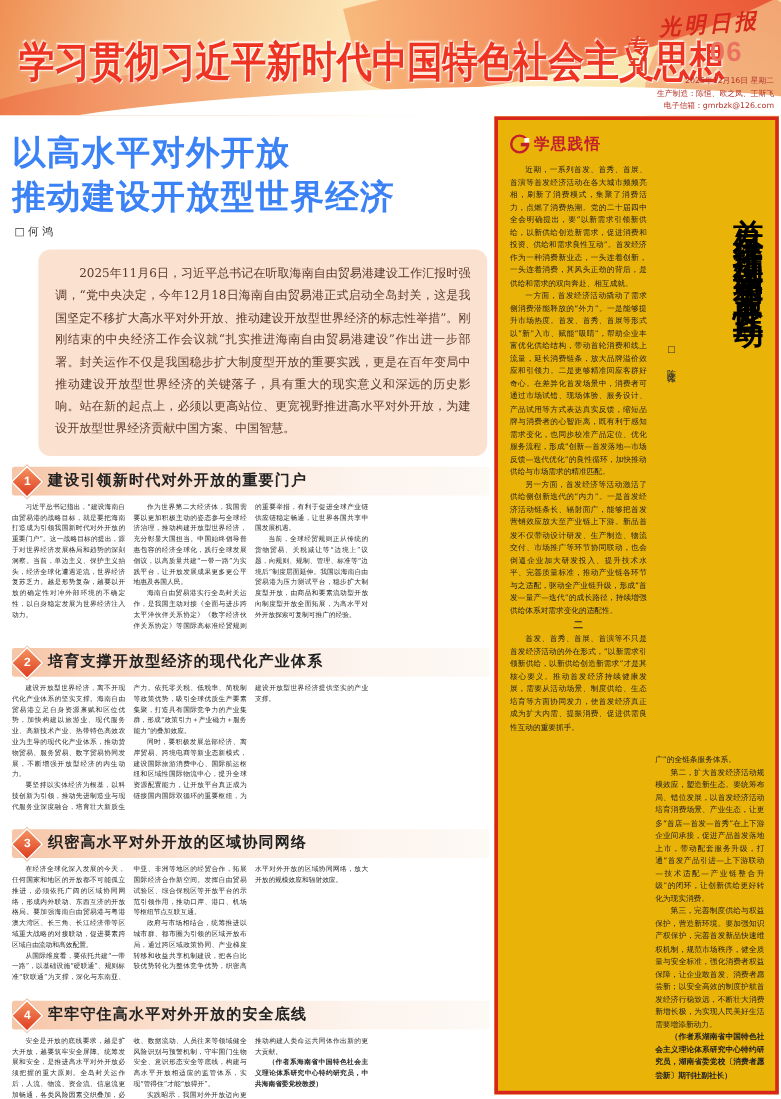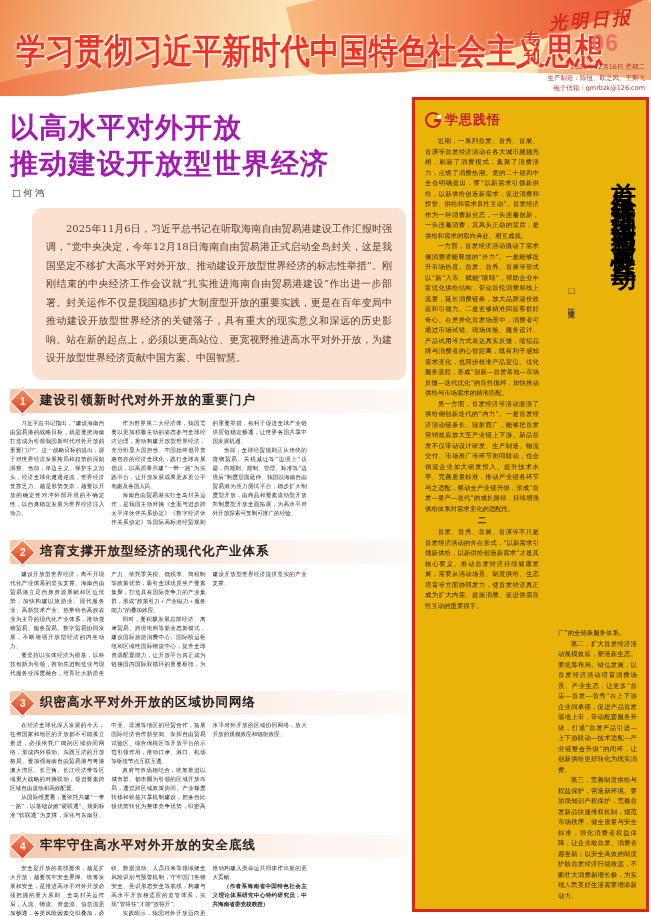--- a/index.html
+++ b/index.html
@@ -57,21 +57,21 @@
   .banner-meta{
     position:absolute;right:6px;top:62px;text-align:right;
     font-size:6.5px;line-height:1.65;color:#b5342a;font-weight:normal;
     font-family:"DejaVu Sans","Liberation Sans",sans-serif;z-index:3;
   }
   
   .main-left{
     position:absolute;left:10px;top:96px;width:398px;height:820px;overflow:hidden;
   }
   .main-title{
-    margin:14px 0 4px 0;font-size:28px;font-weight:bold;color:#a21caf;
+    margin:14px 0 4px 0;font-size:28px;font-weight:bold;color:#3b82f6;
     line-height:1.3;letter-spacing:1px;
   }
   .main-author{font-size:9px;color:#333;margin:4px 0 8px 2px;}
   .intro-box{
     margin:6px 2px 0 22px;background:#fbe2d0;border-radius:10px;
     padding:12px 14px;font-size:10px;line-height:1.85;color:#5d392b;
     text-align:justify;
   }
   .intro-box p{margin:0;text-indent:2em;}
   .sec-band{
@@ -111,21 +111,21 @@
   .g-icon::after{
     content:'';position:absolute;right:-2px;top:5px;width:7px;height:3px;background:#c3202e;
   }
   .g-icon::before{
     content:'';position:absolute;right:-2px;top:1px;width:4px;height:4px;background:#fff;
   }
   .side-logo-label{
     font-family:"Liberation Sans",sans-serif;font-weight:800;
     font-size:13px;color:#c3202e;letter-spacing:1px;
   }
-  .side-cols{display:flex;gap:19px;height:766px;}
+  .side-cols{display:flex;gap:7px;height:766px;}
   .side-left{
     width:114px;flex:0 0 auto;font-size:6.4px;line-height:1.64;color:#222;
     text-align:justify;overflow:hidden;
   }
   .side-left p{margin:0;text-indent:2em;}
   .side-divider{
     text-align:center;font-weight:bold;font-size:8px;margin:6px 0;text-indent:0 !important;
   }
   .side-right{flex:1;position:relative;overflow:hidden;}
   .v-title-block{position:relative;height:492px;}

